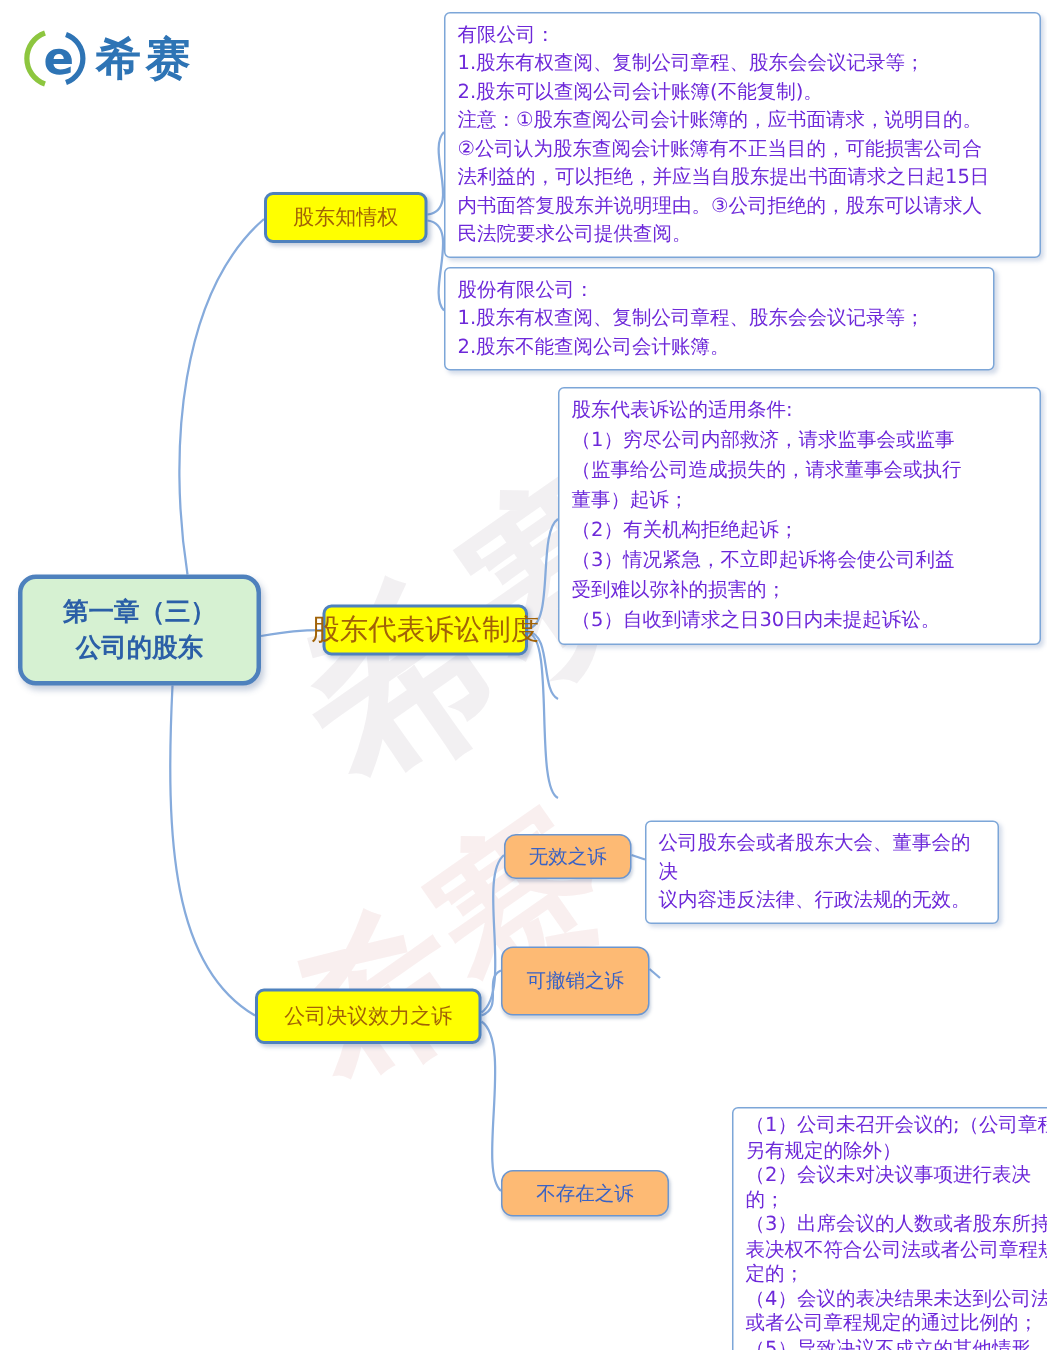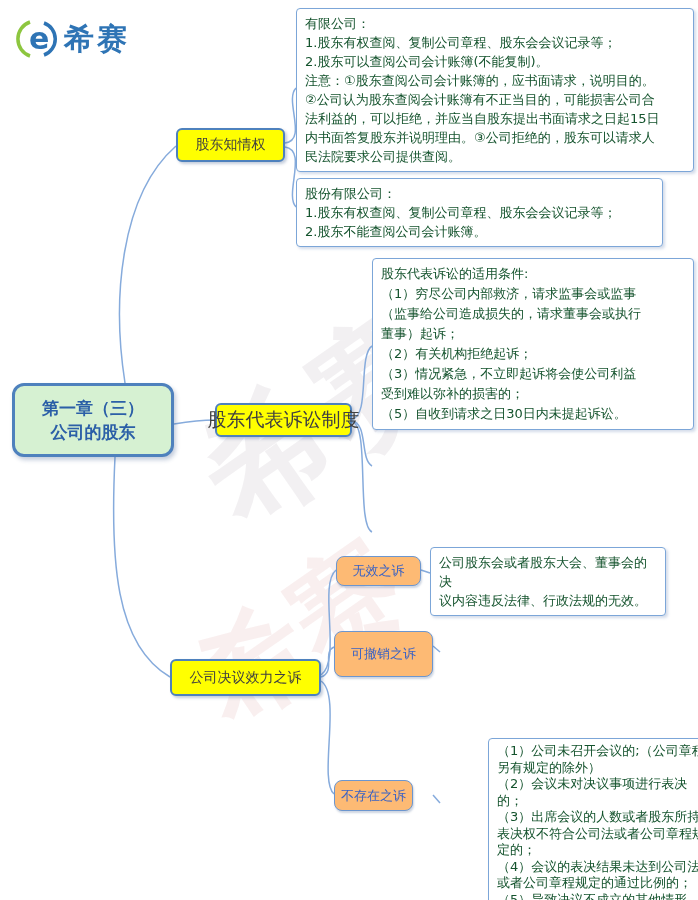--- a/index.html
+++ b/index.html
@@ -26,44 +26,44 @@
     position:absolute; left:12px; top:383px; width:162px; height:74px; box-sizing:border-box;
     background:#d6f1d2; border:3px solid #4e81bd; border-radius:12px;
     color:#2b5fa7; font-weight:bold; font-size:17px; line-height:24px; text-align:center;
     display:flex; align-items:center; justify-content:center; white-space:pre-line;
     box-shadow:2px 3px 4px rgba(60,90,140,0.30);
   }
 
   
   .topic {
     position:absolute; box-sizing:border-box; background:#ffff00; border:2px solid #4e81bd;
-    border-radius:6px; color:#404040; font-size:14px;
+    border-radius:6px; color:#a16207; font-size:14px;
     display:flex; align-items:center; justify-content:center;
     box-shadow:2px 2px 3px rgba(60,90,140,0.30); white-space:nowrap;
   }
   .topic-know { left:176px; top:128px; width:109px; height:34px; }
   .topic-lit  { left:215px; top:403px; width:137px; height:34px; font-size:19px; }
   .topic-res  { left:170px; top:659px; width:151px; height:37px; }
 
   
   .subtopic {
     position:absolute; box-sizing:border-box; background:#fdba74; border:1.5px solid #6c96cf;
     border-radius:8px; color:#3a62c4; font-size:13px;
     display:flex; align-items:center; justify-content:center;
     box-shadow:1px 2px 2px rgba(60,90,140,0.25); white-space:nowrap;
   }
   .sub-invalid { left:336px; top:556px; width:85px;  height:30px; }
   .sub-revoke  { left:334px; top:631px; width:99px;  height:46px; }
-  .sub-nonex   { left:334px; top:780px; width:79px;  height:31px; }
+  .sub-nonex   { left:334px; top:780px; width:112px;  height:31px; }
 
   
   .detail {
     position:absolute; box-sizing:border-box; background:#ffffff;
     border:1px solid #7ca6d8; border-radius:4px; padding:5px 8px;
-    color:#14532d; font-size:13px; line-height:19px; white-space:pre-line;
+    color:#6d28d9; font-size:13px; line-height:19px; white-space:pre-line;
     box-shadow:2px 2px 3px rgba(100,130,180,0.28);
   }
   .d-ltd   { left:296px; top:8px;   width:398px; }
   .d-joint { left:296px; top:178px; width:367px; }
   .d-cond  { left:372px; top:258px; width:322px; line-height:20px; }
   .d-part  { left:372px; top:436px; width:322px; line-height:20px; }
   .d-cons  { left:372px; top:510px; width:322px; line-height:20px; }
   .d-inv   { left:430px; top:547px; width:236px; }
   .d-rev   { left:440px; top:599px; width:254px; }
   .d-non   { left:440px; top:738px; width:254px; line-height:16.5px; padding:4px 8px;margin-left:48px; }

